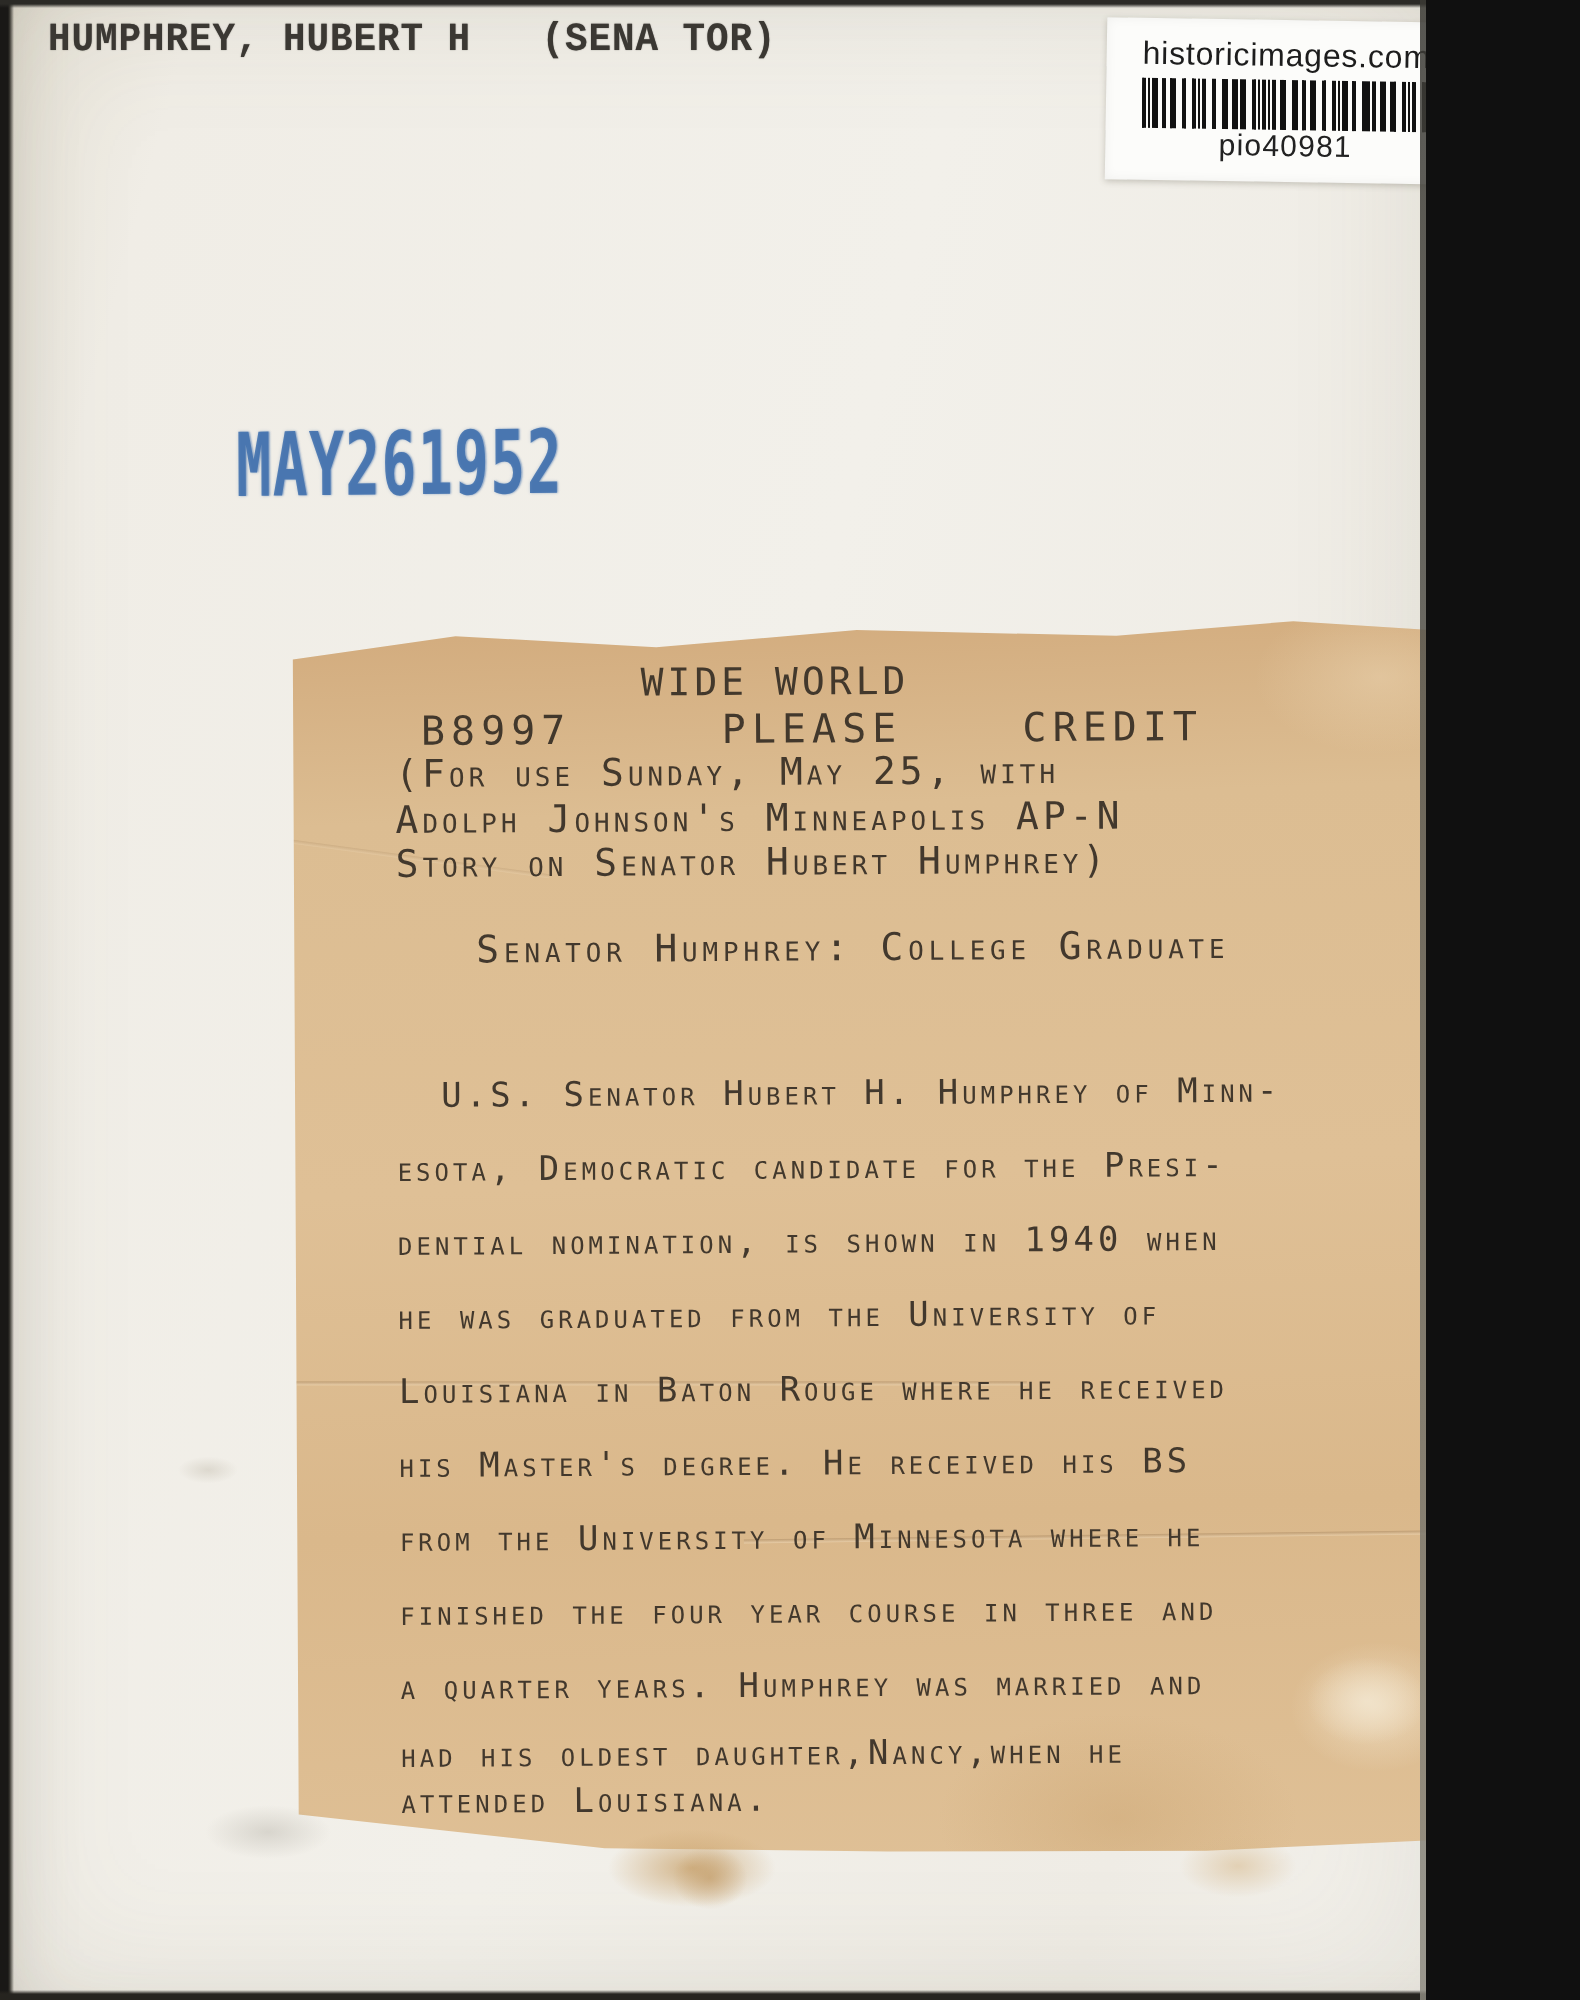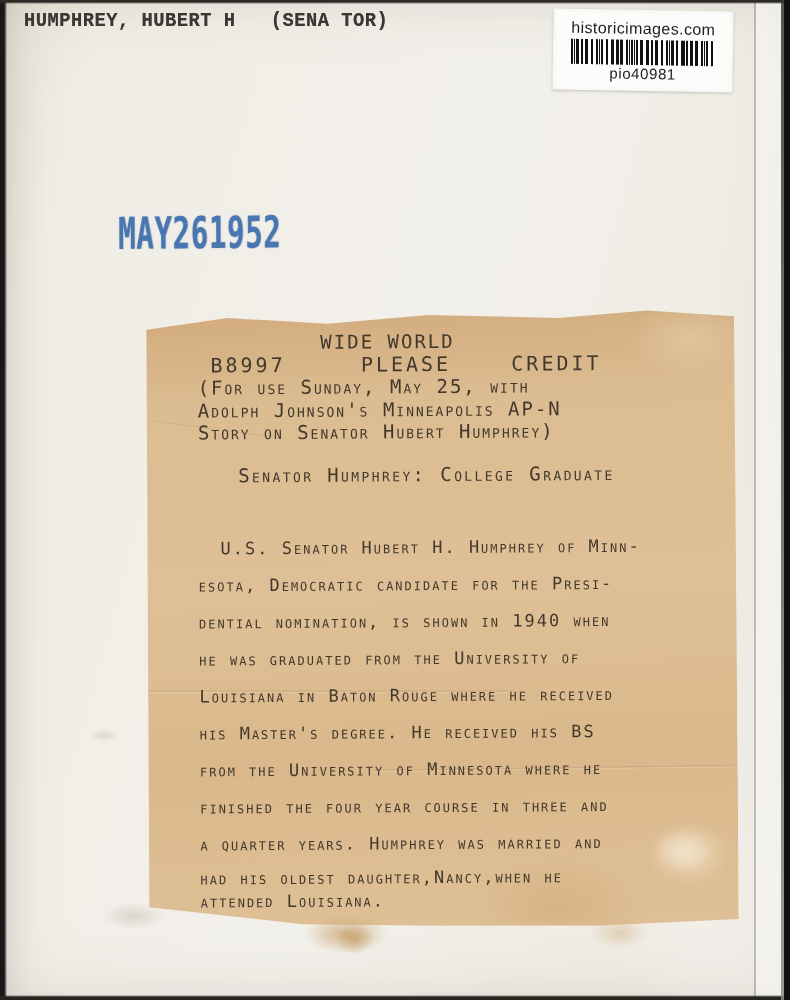--- a/index.html
+++ b/index.html
@@ -1,17 +1,17 @@
 <!DOCTYPE html>
 <html><head>
 <meta charset="utf-8">
 <style>
   html,body{margin:0;padding:0;background:#101010;}
   .scan{
-    position:relative;width:784px;height:1000px;overflow:hidden;
+    position:relative;width:713px;height:1000px;overflow:hidden;
     background:linear-gradient(105deg,#e8e4d9 0%,#f0ede6 10%,#f2f0ea 50%,#efece5 82%,#f3f1ec 100%);
     box-shadow:inset 0 0 70px rgba(120,110,88,.14), inset 20px 0 40px -22px rgba(100,95,80,.28);
     font-family:"DejaVu Sans Mono", monospace;
   }
   
   .edge{position:absolute;}
   .edge-left{left:0;top:0;width:7px;height:100%;background:linear-gradient(to right,#191816 0 4px,#3c3a34 70%,rgba(60,58,52,0));}
   .edge-top{left:0;top:0;width:100%;height:4px;background:linear-gradient(to bottom,#2b2a26 0 2px,rgba(43,42,38,0));}
   .edge-bottom{left:0;bottom:0;width:100%;height:5px;background:linear-gradient(to top,#26241f 0 3px,rgba(38,36,31,0));}
   .edge-right{right:0;top:0;width:3px;height:100%;background:linear-gradient(to bottom,#3a3934,#8d8a80);opacity:.85;}

